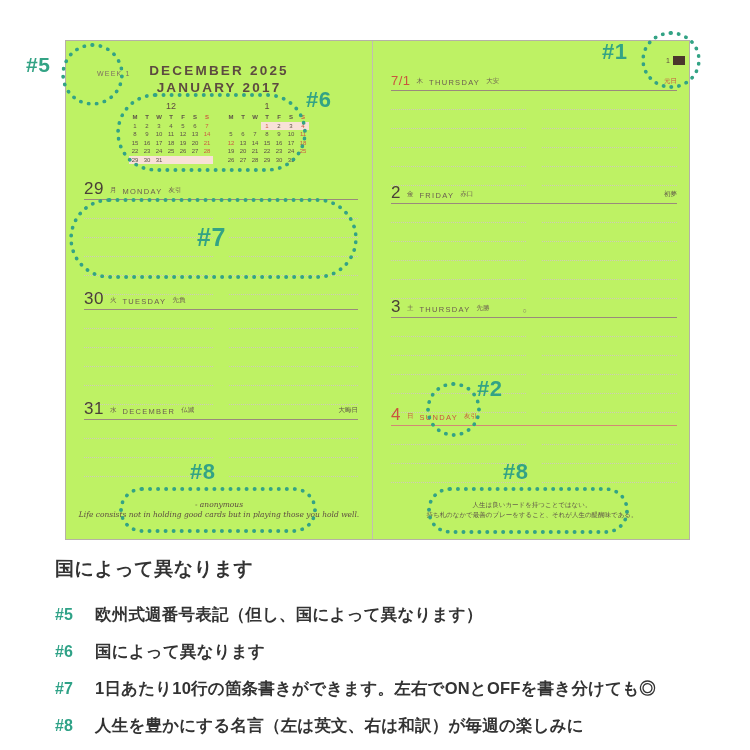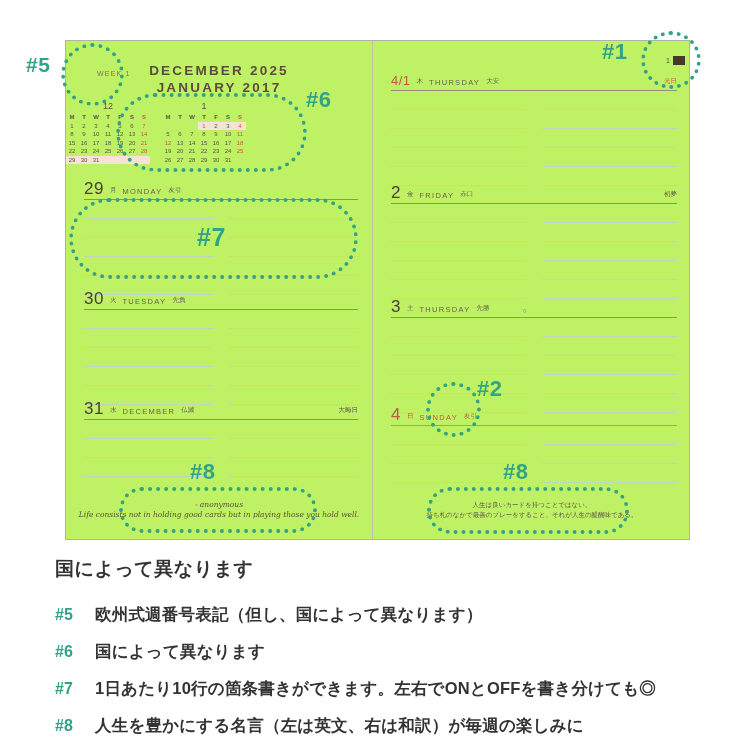--- a/index.html
+++ b/index.html
@@ -10,21 +10,21 @@
   .spread{position:absolute;left:65px;top:40px;width:625px;height:500px;background:#bef264;border:1px solid #b6b1a6;box-sizing:border-box;}
   .page{position:absolute;top:0;height:100%;}
   .page-left{left:0;width:307px;border-right:1px solid #c2bdb1;box-sizing:border-box;}
   .page-right{left:307px;width:318px;}
 
   .week-label{position:absolute;left:31px;top:29px;font-size:7px;letter-spacing:1.2px;color:#7d6e61;}
   .spread-title{position:absolute;left:0;right:0;top:21px;text-align:center;color:#5d4b40;}
   .spread-title .t1,.spread-title .t2{font-size:13.5px;letter-spacing:2.2px;font-weight:600;line-height:17px;}
 
   
-  .cals{position:absolute;left:0;right:0;top:60px;display:flex;justify-content:flex-start;gap:12px;}
+  .cals{position:absolute;left:0;right:0;top:60px;display:flex;justify-content:center;gap:12px;}
   .minical{width:84px;}
   .minical .mc-title{text-align:center;font-size:9px;color:#5d4b40;margin-bottom:2px;}
   .mc-grid{display:grid;grid-template-columns:repeat(7,12px);justify-content:center;}
   .mc-cell{font-size:6px;line-height:8.5px;text-align:center;color:#5d5248;}
   .mc-cell.hd{color:#5d5248;font-weight:bold;}
   .mc-cell.red{color:#cc5b41;}
   .mc-cell.hl{background:#f8e1d7;}
 
   
   .day{position:absolute;left:18px;right:14px;}
@@ -262,21 +262,21 @@
     </div>
 
     <div class="page page-right">
       <div class="tab">
         <span class="tab-num">1</span>
         <span class="tab-block"></span>
       </div>
       <div id="days-right">
           <div class="day rednum">
             <div class="day-head">
-              <span class="d-num small">4/1</span>
+              <span class="d-num small">7/1</span>
               <span class="d-kanji">木</span>
               <span class="d-week">THURSDAY</span>
               <span class="d-rokuyo">大安</span>
               <span class="d-note red">元日</span>
             </div>
             <div class="day-lines">
               <div class="ln"></div>
               <div class="ln"></div>
               <div class="ln"></div>
               <div class="ln"></div>

